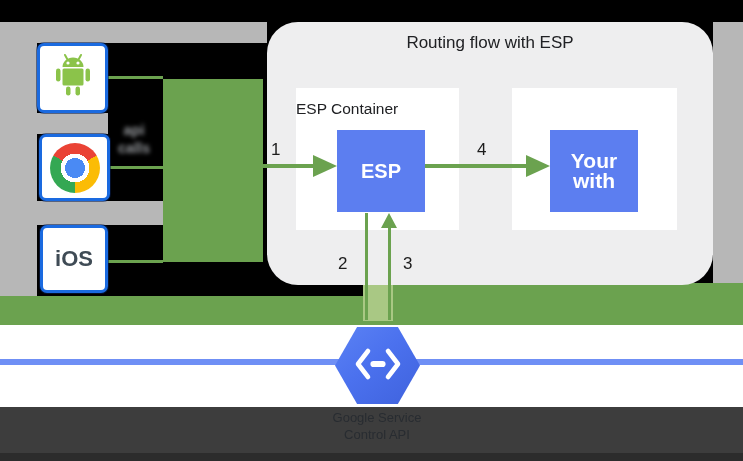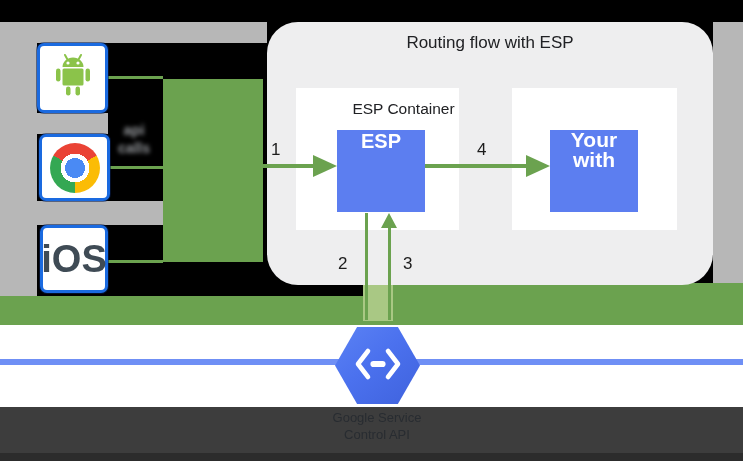--- a/index.html
+++ b/index.html
@@ -3,41 +3,41 @@
 <meta charset="utf-8">
 <style>
   html,body{margin:0;padding:0;background:#000;}
   #stage{position:relative;width:743px;height:461px;background:#000;overflow:hidden;
          font-family:"Liberation Sans","DejaVu Sans",sans-serif;}
   .abs{position:absolute;}
   .gray{background:#b7b7b7;}
   .green{background:#6ba24f;}
   .panel{background:#eeeeef;}
   .whitebox{background:#ffffff;}
-  .bluebox{background:#5c7ef0;color:#fff;font-weight:bold;display:flex;align-items:flex-start;
+  .bluebox{background:#5c7ef0;color:#fff;font-weight:bold;display:flex;align-items:center;
            justify-content:center;text-align:center;}
   .client-box{background:#fff;border:3px solid #1a6ae0;border-radius:7px;
               box-shadow:0 0 0 1px rgba(8,30,80,.55);display:flex;align-items:center;justify-content:center;}
   .num{font-size:17px;color:#1c1c1c;}
-  .cont-title{font-size:15.5px;color:#202124;text-align:center;width:100%;padding-left:26px;}
+  .cont-title{font-size:15.5px;color:#202124;width:100%;}
   .arrow-right-head{width:0;height:0;border-top:11px solid transparent;
                     border-bottom:11px solid transparent;border-left:24px solid #6ba24f;}
   .arrow-up-head{width:0;height:0;border-left:8px solid transparent;
                  border-right:8px solid transparent;border-bottom:15px solid #6ba24f;}
   .vline{width:3px;background:#6ba24f;}
   .hexagon{clip-path:polygon(26% 0,74% 0,100% 50%,74% 100%,26% 100%,0 50%);
            background:linear-gradient(140deg,#5b82f4 0%,#4b71ee 45%,#3f62dd 100%);
            display:flex;align-items:center;justify-content:center;}
   .api-calls{font-size:14.5px;line-height:18px;font-weight:bold;color:#95989c;
              filter:blur(2px);text-align:center;}
   .caption{font-size:13px;line-height:16.5px;font-weight:500;color:#282c31;text-align:center;}
   .chrome-logo{width:50px;height:50px;border-radius:50%;
      background:radial-gradient(circle at 50% 50%, #4a8af4 0 10px, #fff 10px 14.5px, rgba(255,255,255,0) 14.5px),
                 conic-gradient(from 60deg, #fbbc05 0 120deg, #34a853 0 240deg, #ea4335 0 360deg);}
-  .ios-text{font-size:38px;font-weight:bold;color:#3f4b55;letter-spacing:0px;}
+  .ios-text{font-size:22px;font-weight:bold;color:#3f4b55;letter-spacing:0px;}
 </style>
 </head>
 <body>
 
 <div id="stage">
 
   <div class="abs gray" style="left:0;top:22px;width:267px;height:21px;"></div>
   <div class="abs gray" style="left:0;top:43px;width:37px;height:253px;"></div>
   <div class="abs gray" style="left:0;top:113px;width:108px;height:21px;"></div>
   <div class="abs gray" style="left:0;top:201px;width:163px;height:24px;"></div>

